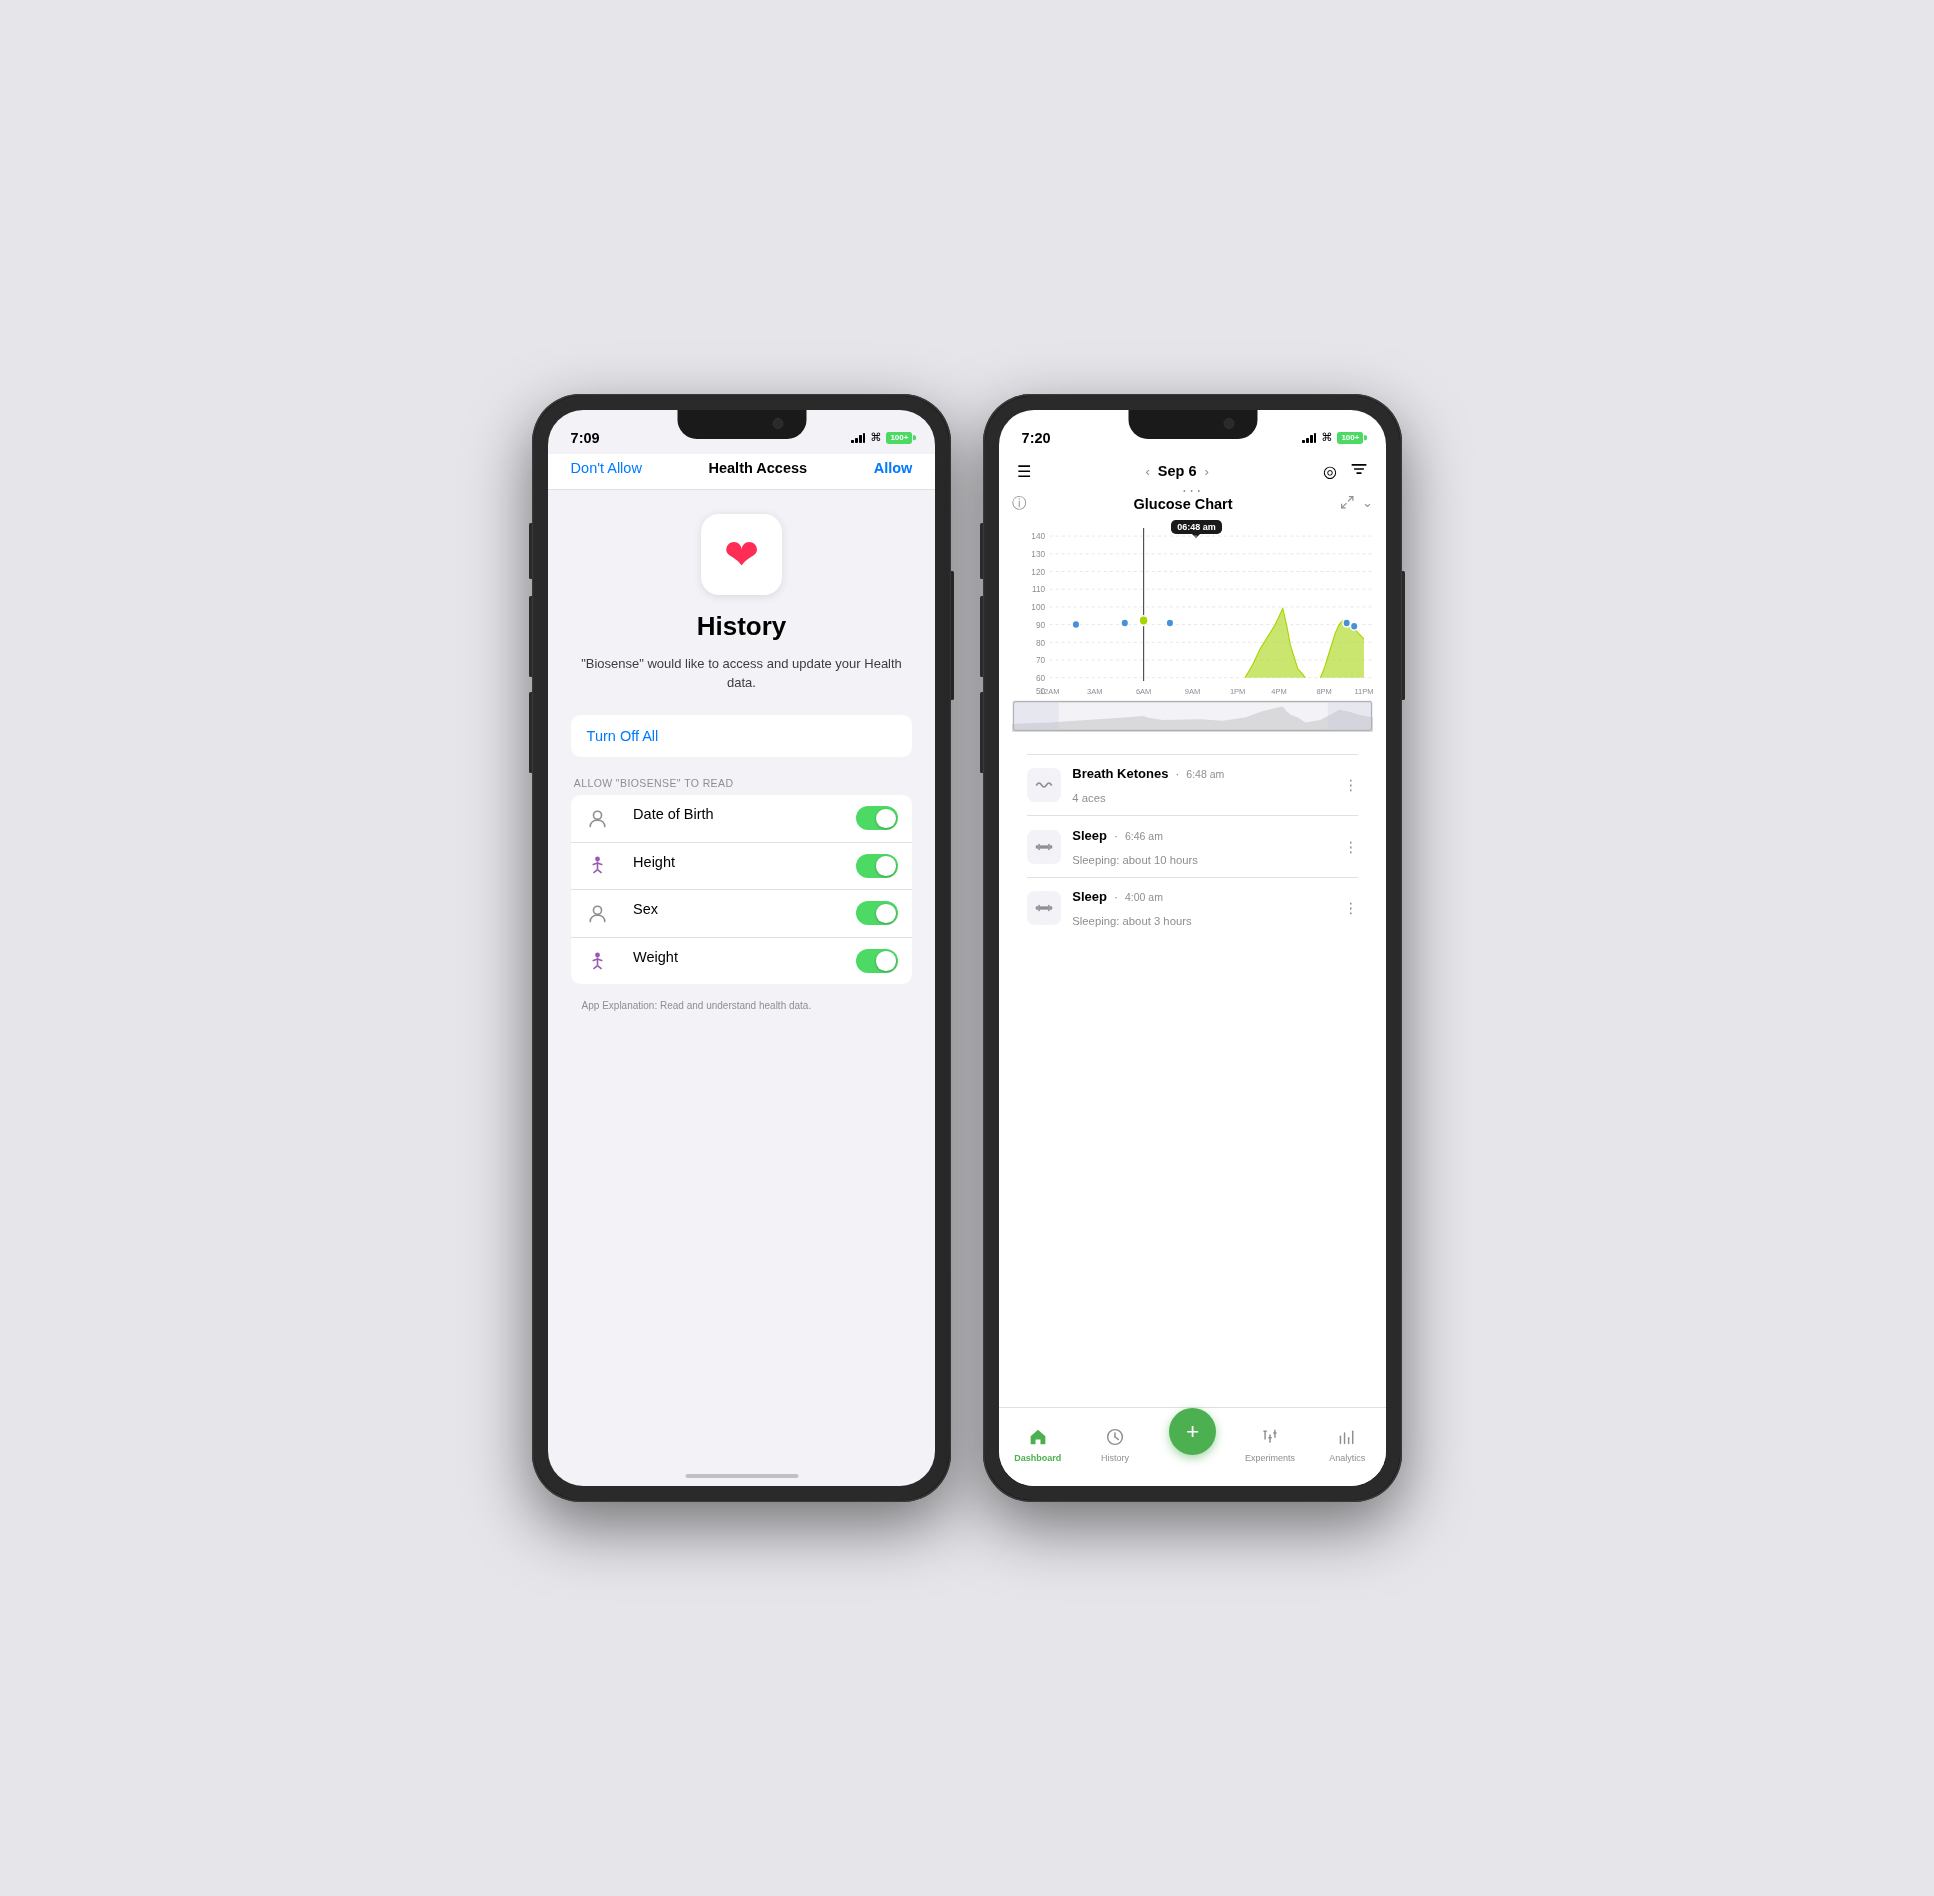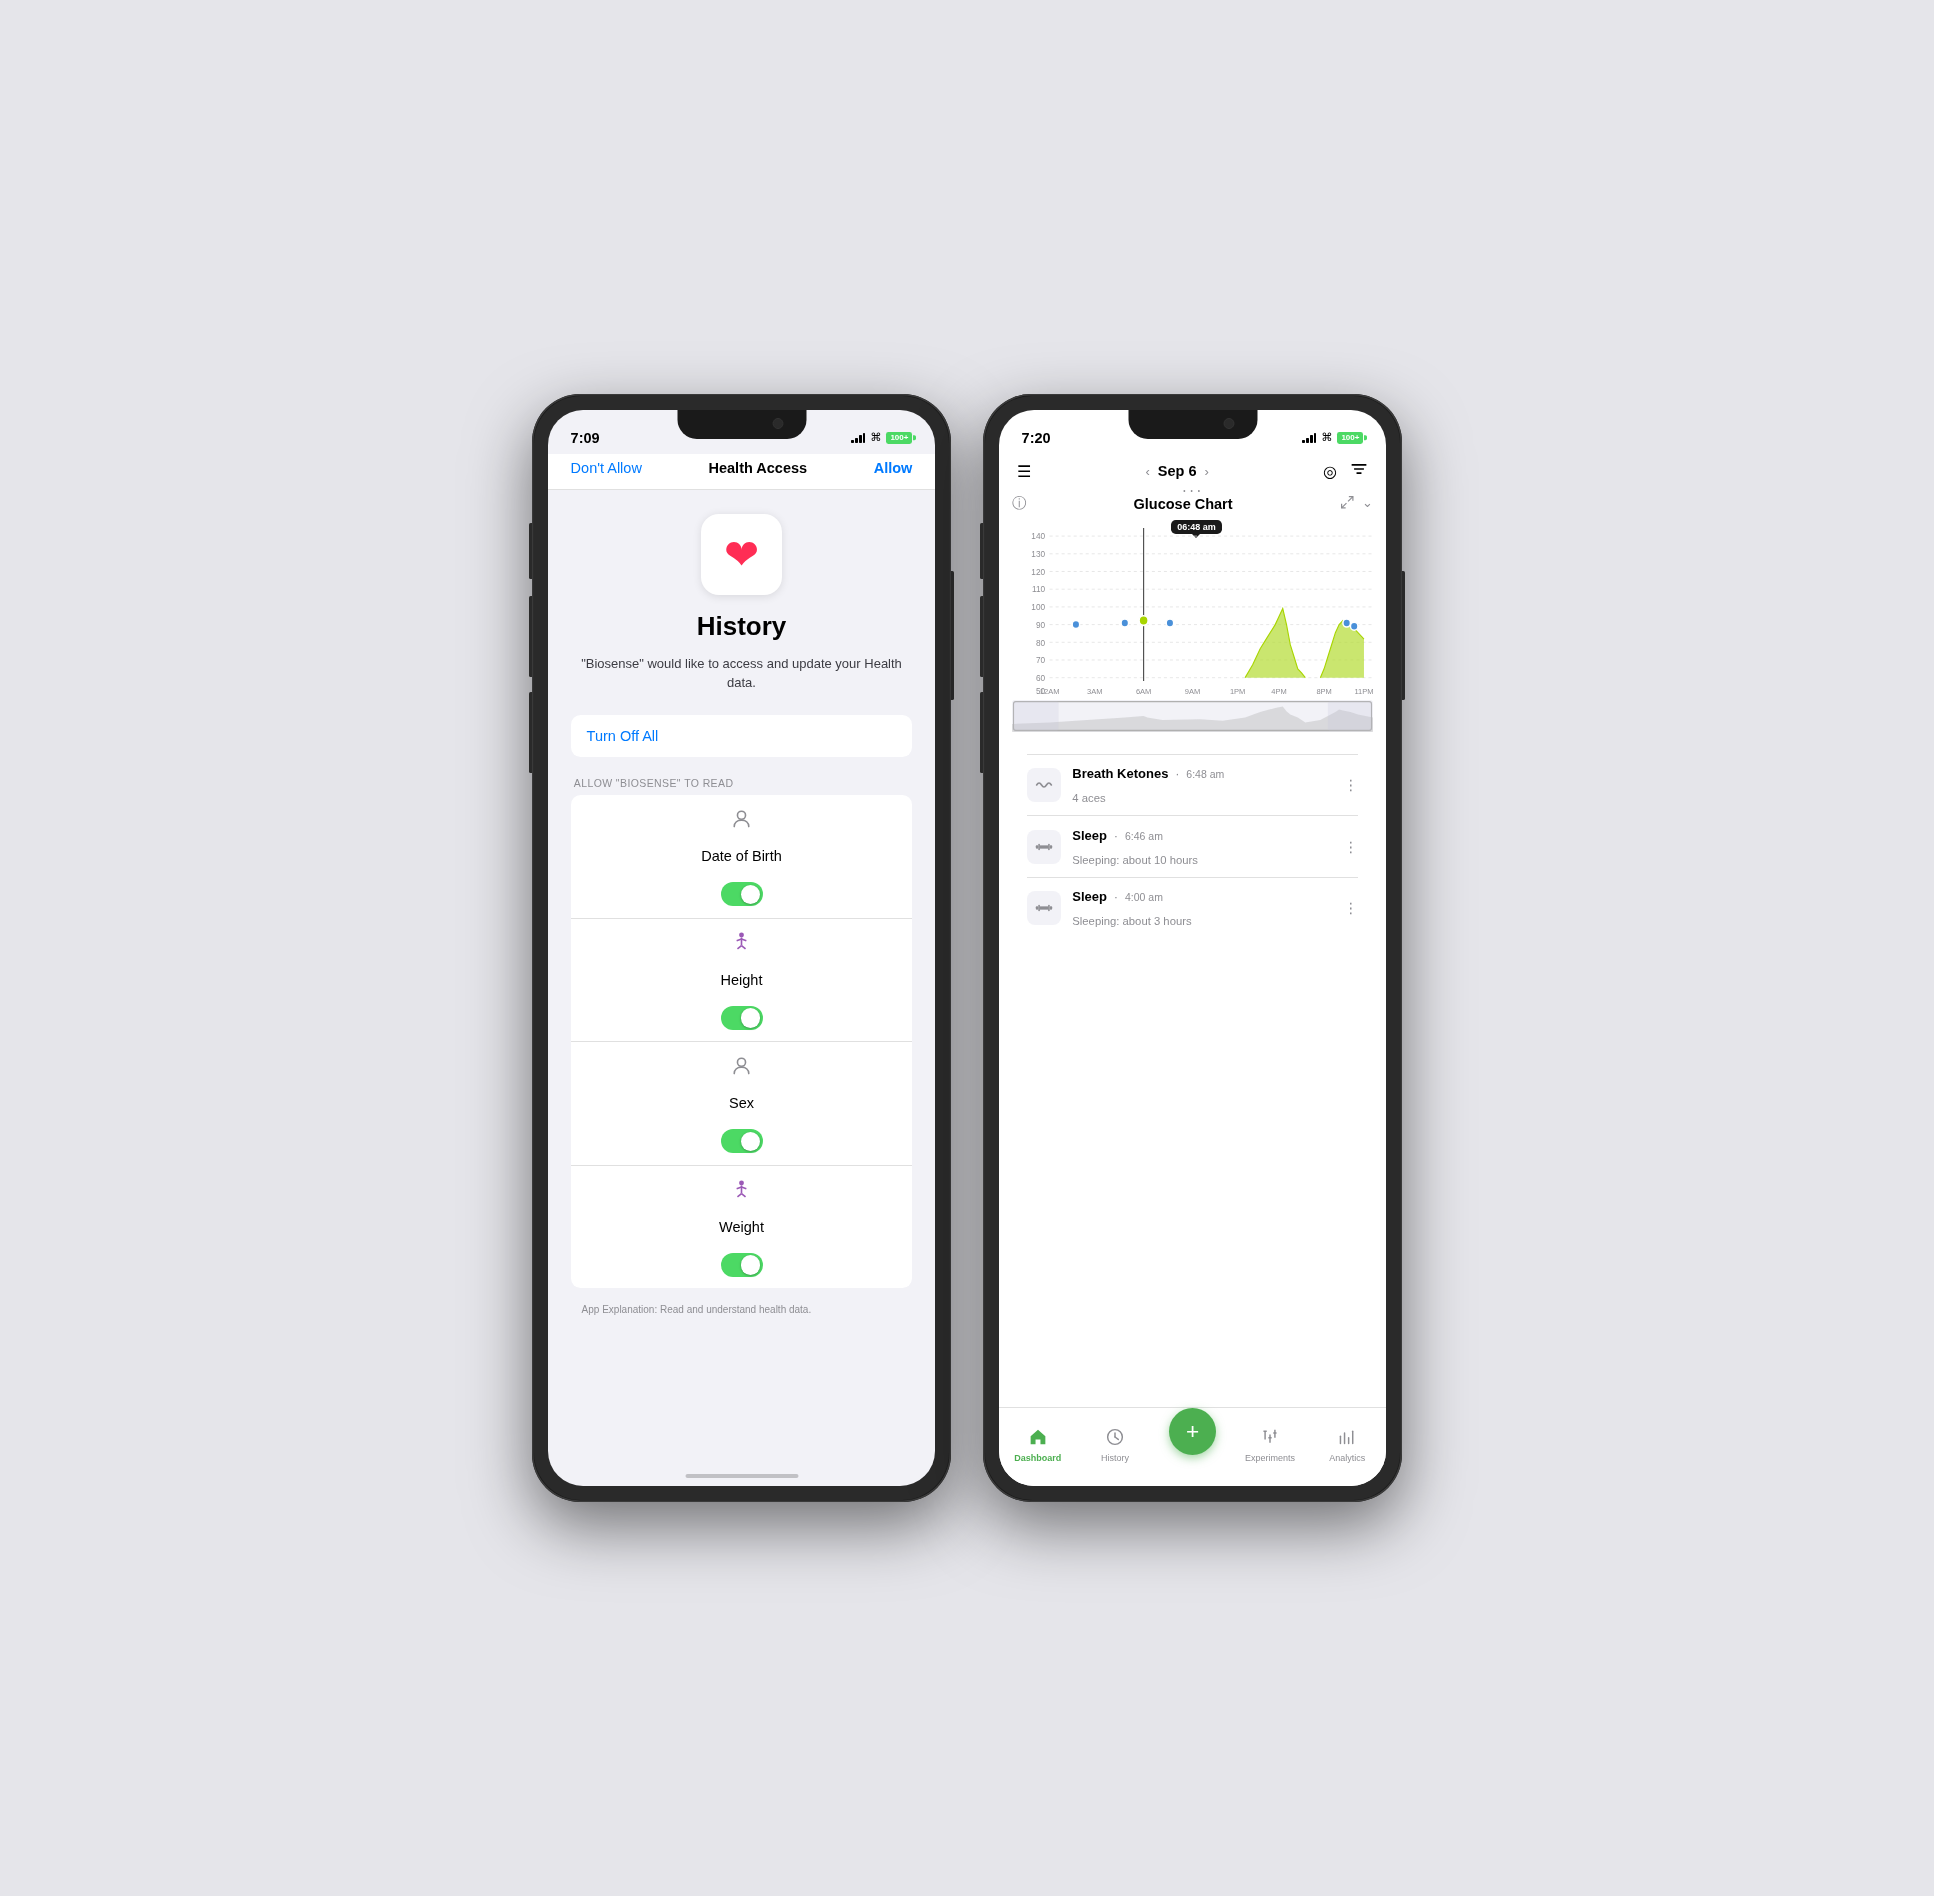--- a/index.html
+++ b/index.html
@@ -246,25 +246,23 @@
     }
     .permissions-list {
       width: 100%;
       background: white;
       border-radius: 9.7px;
       overflow: hidden;
       margin-bottom: 16px;
     }
     .permission-item {
       display: flex;
-      align-items: center;
       padding: 11.3px 14.5px;
       border-bottom: 0.4px solid #e0e0e0;
-      gap: 18px;
-      flex-direction: column;
+      gap: 24px;
     }
     .permission-item:last-child {
       border-bottom: none;
     }
     .perm-icon {
       width: 24px;
       height: 24px;
       display: flex;
       align-items: center;
       justify-content: center;

